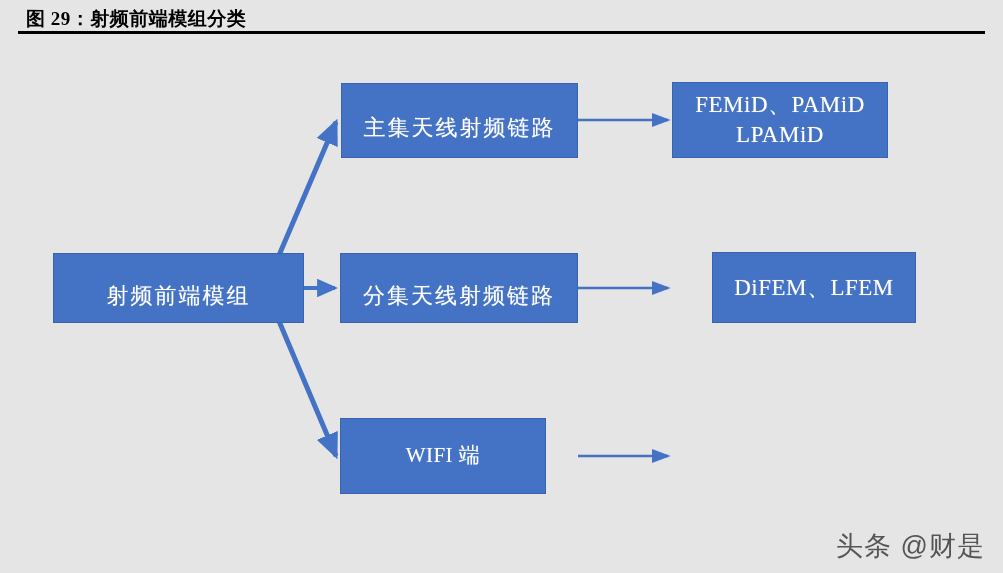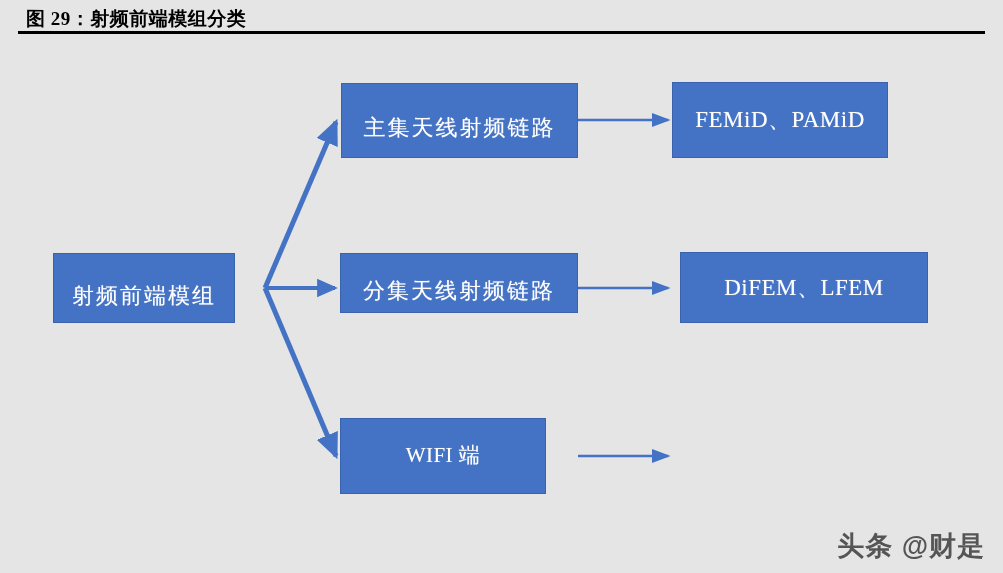--- a/index.html
+++ b/index.html
@@ -74,35 +74,35 @@
   }
   .node .line {
     display: block;
     white-space: nowrap;
   }
   .cjk { font-size: 22px; letter-spacing: 2px; margin-top: 16px; }
   .latin { font-size: 23px; letter-spacing: 0.5px; }
   .mixed { font-size: 21px; letter-spacing: 0.5px; }
 
   
-  #node-root      { left: 53px;  top: 217px; width: 182px; height: 70px; }
+  #node-root      { left: 53px;  top: 217px; width: 251px; height: 70px; }
   #node-main      { left: 341px; top: 47px;  width: 237px; height: 75px; }
-  #node-div       { left: 340px; top: 217px; width: 238px; height: 60px; }
+  #node-div       { left: 340px; top: 217px; width: 238px; height: 70px; }
   #node-wifi      { left: 340px; top: 382px; width: 206px; height: 76px; }
   #node-femid     { left: 672px; top: 46px;  width: 216px; height: 76px; align-items: center; }
-  #node-difem     { left: 680px; top: 216px; width: 248px; height: 71px; text-align: center; }
+  #node-difem     { left: 712px; top: 216px; width: 204px; height: 71px; text-align: center; }
   #node-wififem   { left: 672px; top: 347px; width: 216px; height: 142px; }
 
   
   #watermark {
     position: absolute;
     right: 18px;
     bottom: 9px;
     font-family: "Liberation Sans", sans-serif;
-    font-weight: bold;
+    font-weight: normal;
     font-size: 27px;
     letter-spacing: 1px;
     color: #3d3d3d;
     opacity: 0.85;
     white-space: nowrap;
     z-index: 5;
     text-align: center;
   }
 </style>
 </head>
@@ -149,20 +149,21 @@
     <div class="node" id="node-div">
       <span class="line cjk">分集天线射频链路</span>
     </div>
 
     <div class="node" id="node-wifi">
       <span class="line mixed">WIFI 端</span>
     </div>
 
     <div class="node" id="node-femid">
       <span class="line latin">FEMiD、PAMiD</span>
+      <span class="line latin">LPAMiD</span>
     </div>
 
     <div class="node" id="node-difem">
       <span class="line latin">DiFEM、LFEM</span>
     </div>
 
 
   </div>
 
   <div id="watermark">头条 @财是</div>

